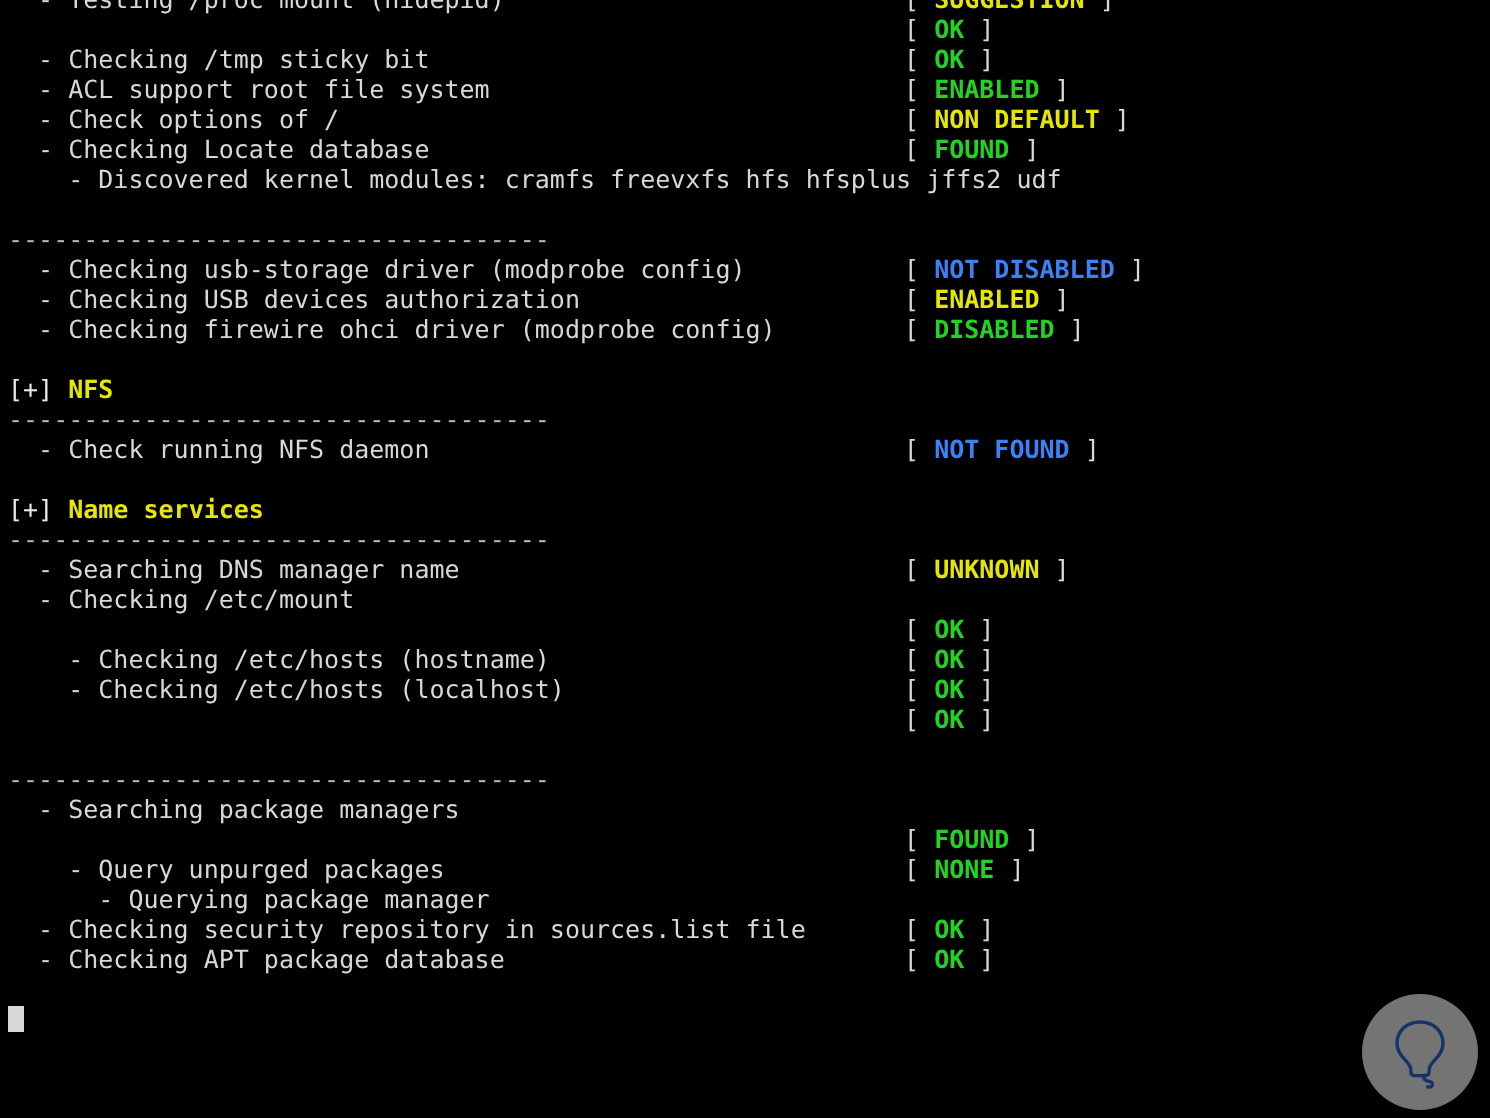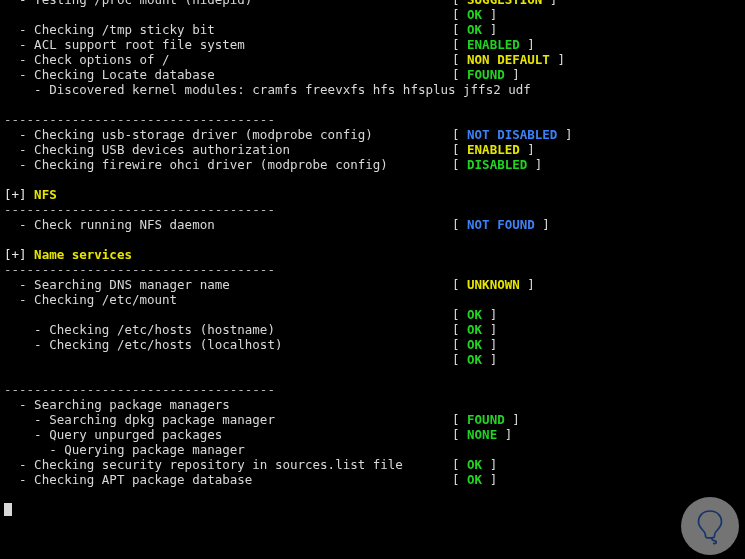--- a/index.html
+++ b/index.html
@@ -95,21 +95,21 @@
       <div class="line"><span class="sep">------------------------------------</span></div>
       <div class="line"><span class="lbl">  - Searching DNS manager name</span><span class="status"><span>[ </span><span class="st-yellow">UNKNOWN</span><span> ]</span></span></div>
       <div class="line"><span class="lbl">  - Checking /etc/mount</span></div>
       <div class="line"><span class="status"><span>[ </span><span class="st-green">OK</span><span> ]</span></span></div>
       <div class="line"><span class="lbl">    - Checking /etc/hosts (hostname)</span><span class="status"><span>[ </span><span class="st-green">OK</span><span> ]</span></span></div>
       <div class="line"><span class="lbl">    - Checking /etc/hosts (localhost)</span><span class="status"><span>[ </span><span class="st-green">OK</span><span> ]</span></span></div>
       <div class="line"><span class="status"><span>[ </span><span class="st-green">OK</span><span> ]</span></span></div>
       <div class="line blank"></div>
       <div class="line"><span class="sep">------------------------------------</span></div>
       <div class="line"><span class="lbl">  - Searching package managers</span></div>
-      <div class="line"><span class="lbl">    - Searching dpkg package manager</span><span class="status"><span>[ </span><span class="st-green">FOUND</span><span> ]</span></span></div>
+      <div class="line"><span class="status"><span>[ </span><span class="st-green">FOUND</span><span> ]</span></span></div>
       <div class="line"><span class="lbl">    - Query unpurged packages</span><span class="status"><span>[ </span><span class="st-green">NONE</span><span> ]</span></span></div>
       <div class="line"><span class="lbl">      - Querying package manager</span></div>
       <div class="line"><span class="lbl">  - Checking security repository in sources.list file</span><span class="status"><span>[ </span><span class="st-green">OK</span><span> ]</span></span></div>
       <div class="line"><span class="lbl">  - Checking APT package database</span><span class="status"><span>[ </span><span class="st-green">OK</span><span> ]</span></span></div>
       <div class="line blank"></div>
       <div class="line"><span class="cursor"></span></div>
     </div>
 
   <div id="watermark">
     <span>

